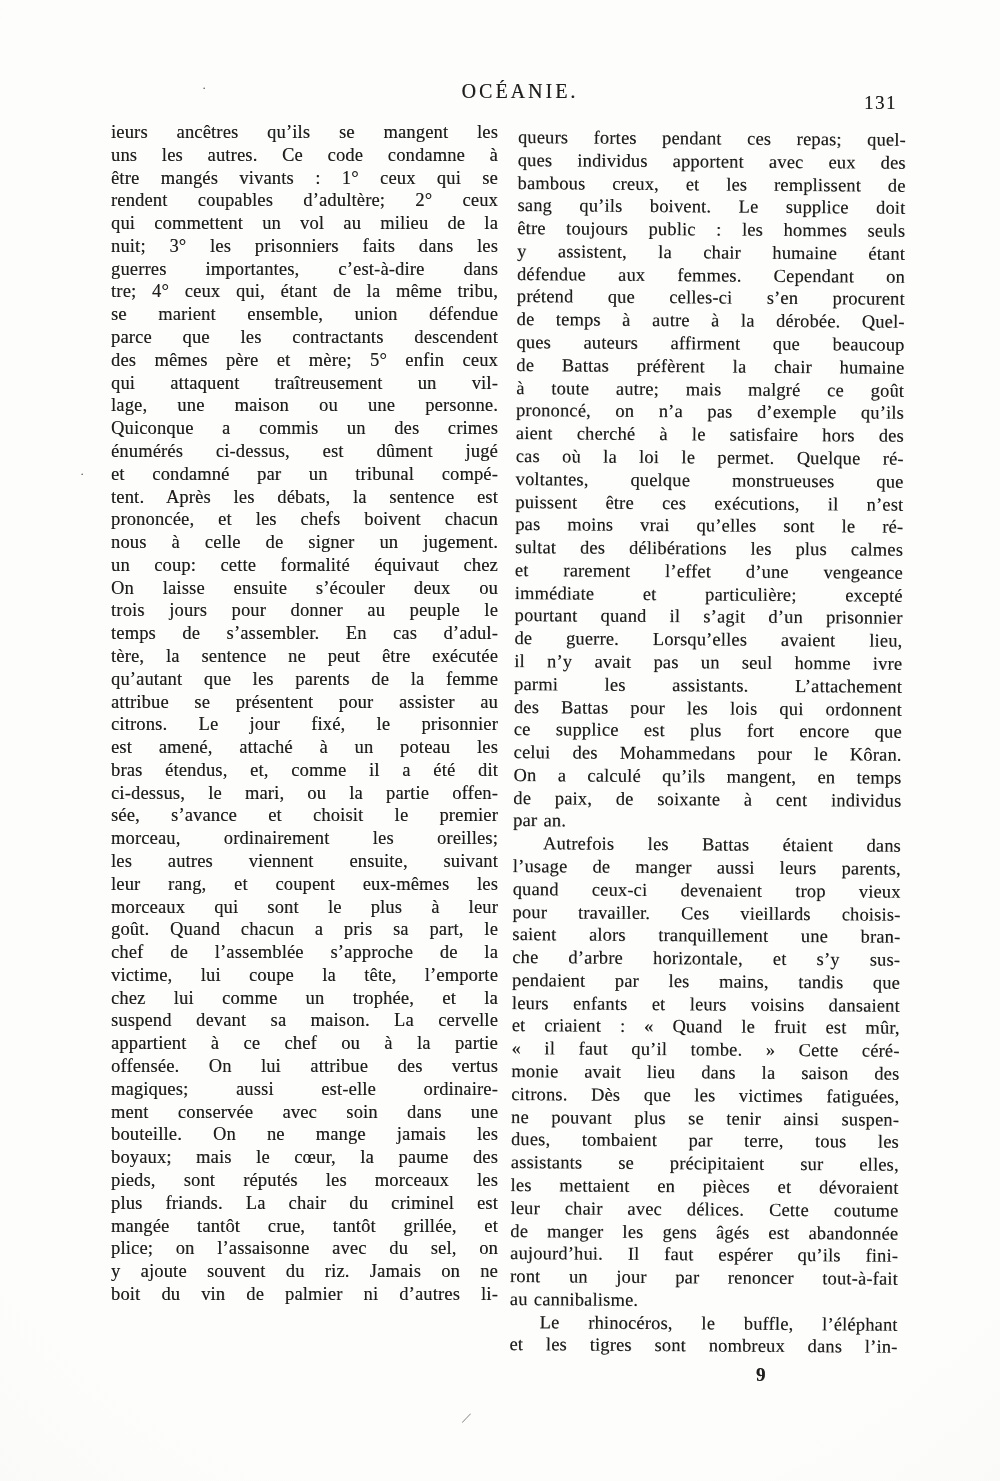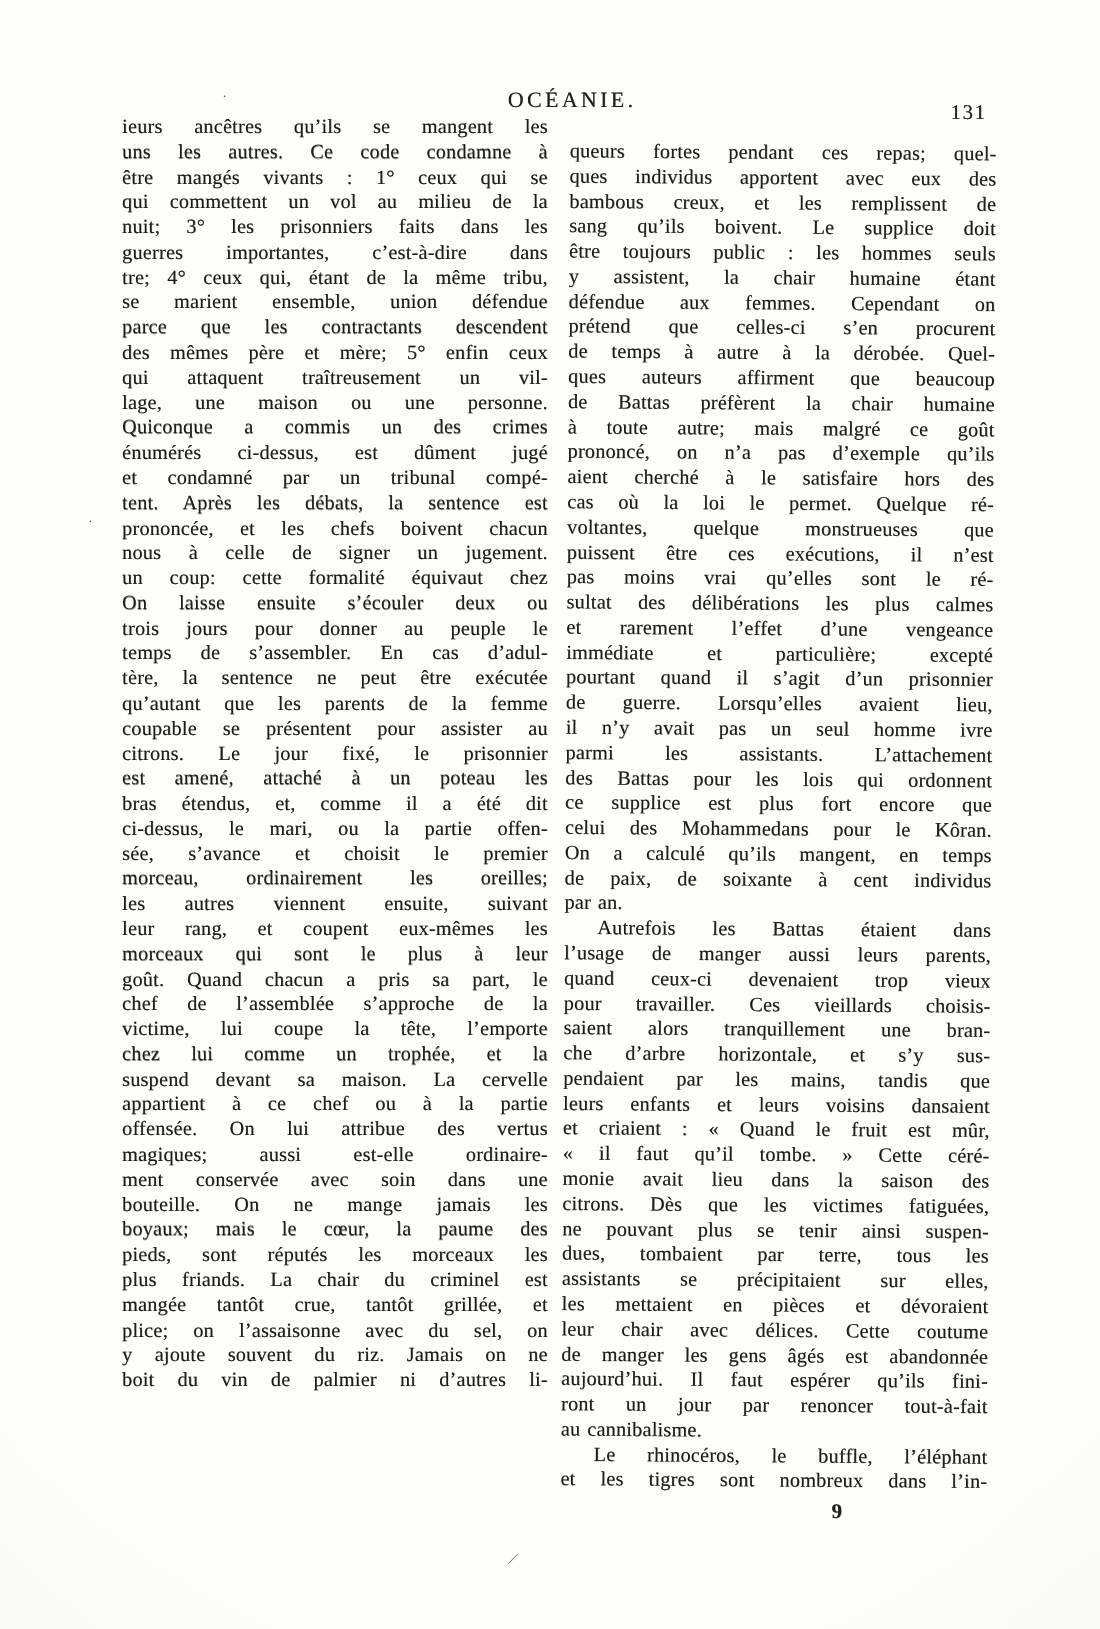--- a/index.html
+++ b/index.html
@@ -30,21 +30,21 @@
 
   .page-number {
     position: absolute;
     top: 92px;
     left: 864px;
     font-size: 19px;
     font-weight: normal;
     letter-spacing: 1.5px;
   }
 
-  .col { position: absolute; top: 104px; }
+  .col { position: absolute; top: 121px; }
   .col-left  { left: 111px; width: 387px; }
   .col-right {
     left: 518px; width: 388px; top: 126px;
     transform: rotate(0.4deg);
     transform-origin: 0 0;
   }
 
   .line {
     font-size: 18.4px;
     line-height: 22.78px;
@@ -81,20 +81,21 @@
 <div class="page">
 
   <div class="running-title">OCÉANIE.</div>
 
   <div class="page-number">131</div>
 
   <div class="col col-left">
       <div class="line">ieurs ancêtres qu’ils se mangent les</div>
       <div class="line">uns les autres.  Ce code condamne à</div>
       <div class="line">être mangés vivants : 1° ceux qui se</div>
+      <div class="line">rendent coupables d’adultère; 2° ceux</div>
       <div class="line">qui commettent un vol au milieu de la</div>
       <div class="line">nuit; 3° les prisonniers faits dans les</div>
       <div class="line">guerres importantes, c’est-à-dire dans</div>
       <div class="line">tre; 4° ceux qui, étant de la même tribu,</div>
       <div class="line">se marient ensemble, union défendue</div>
       <div class="line">parce que les contractants descendent</div>
       <div class="line">des mêmes père et mère; 5° enfin ceux</div>
       <div class="line">qui attaquent traîtreusement un vil-</div>
       <div class="line">lage, une maison ou une personne.</div>
       <div class="line">Quiconque a commis un des crimes</div>
@@ -102,21 +103,21 @@
       <div class="line">et condamné par un tribunal compé-</div>
       <div class="line">tent. Après les débats, la sentence est</div>
       <div class="line">prononcée, et les chefs boivent chacun</div>
       <div class="line">nous à celle de signer un jugement.</div>
       <div class="line">un coup: cette formalité équivaut chez</div>
       <div class="line">On laisse ensuite s’écouler deux ou</div>
       <div class="line">trois jours pour donner au peuple le</div>
       <div class="line">temps de s’assembler. En cas d’adul-</div>
       <div class="line">tère, la sentence ne peut être exécutée</div>
       <div class="line">qu’autant que les parents de la femme</div>
-      <div class="line">coupable se présentent pour assister au</div>
+      <div class="line">attribue se présentent pour assister au</div>
       <div class="line">citrons. Le jour fixé, le prisonnier</div>
       <div class="line">est amené, attaché à un poteau les</div>
       <div class="line">bras étendus, et, comme il a été dit</div>
       <div class="line">ci-dessus, le mari, ou la partie offen-</div>
       <div class="line">sée, s’avance et choisit le premier</div>
       <div class="line">morceau, ordinairement les oreilles;</div>
       <div class="line">les autres viennent ensuite, suivant</div>
       <div class="line">leur rang, et coupent eux-mêmes les</div>
       <div class="line">morceaux qui sont le plus à leur</div>
       <div class="line">goût. Quand chacun a pris sa part, le</div>

